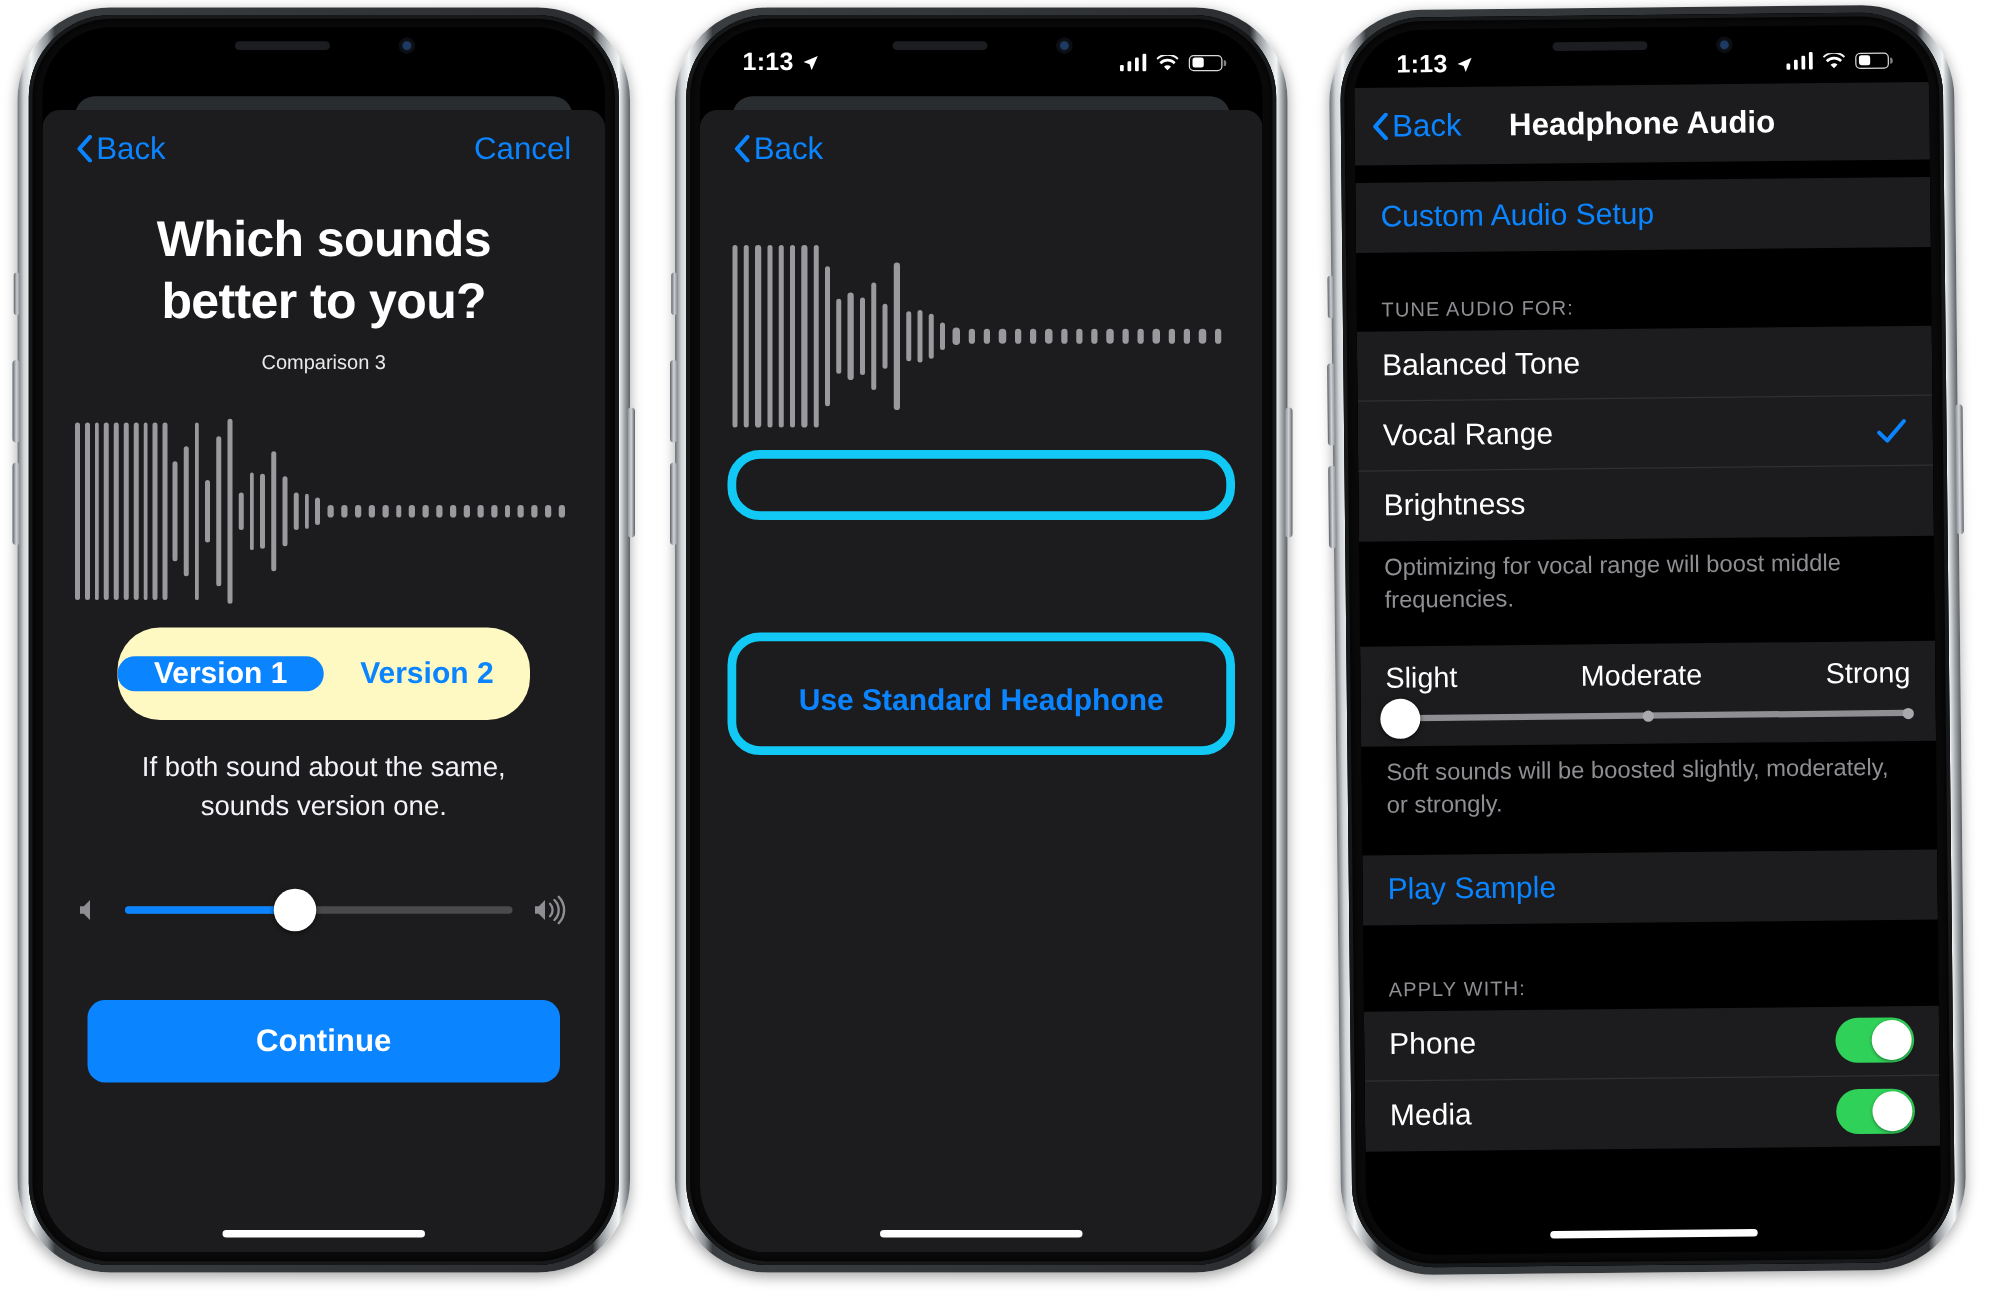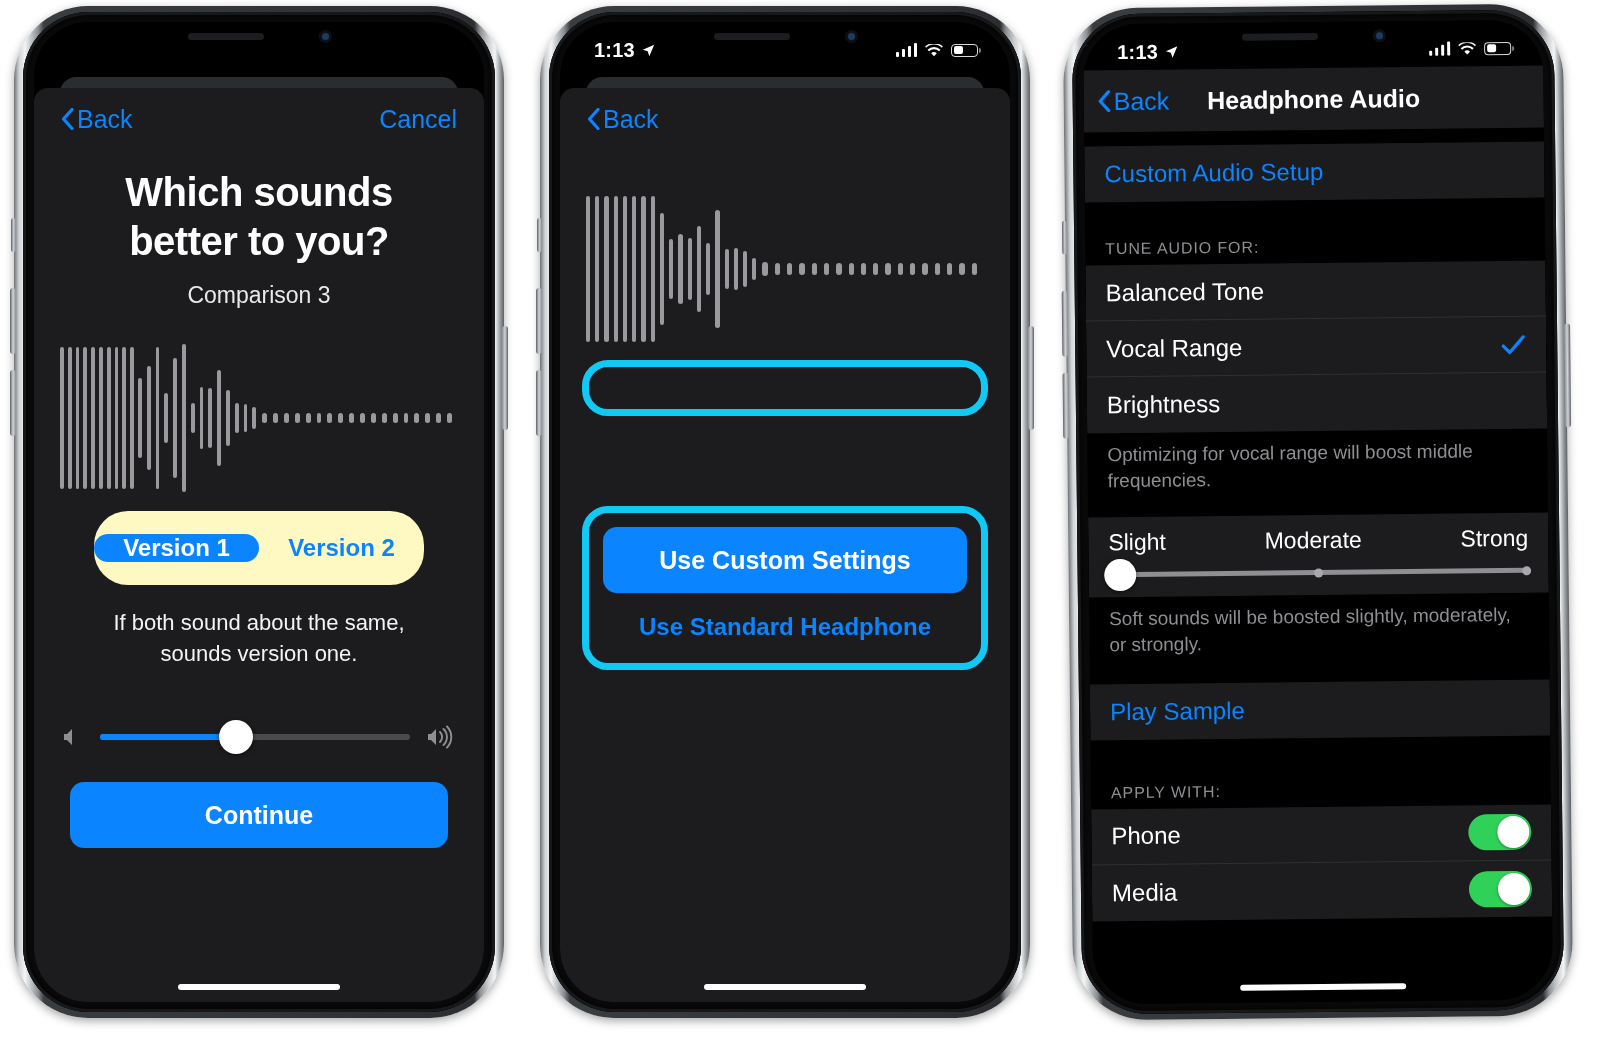--- a/index.html
+++ b/index.html
@@ -98,21 +98,21 @@
     height:62px; padding: 0 5px;
   }
   .navlink{ color:#0a84ff; font-size:25px; display:flex; align-items:center; gap:3px; }
   .chev { width:13px; height:22px; display:block; }
 
   .big-title{
     color:#fff; font-weight:bold; text-align:center;
     font-size:40px; line-height:1.22; letter-spacing:-.5px;
     padding: 18px 10px 0;
   }
-  .sub-title{ color:#e9e9ea; text-align:center; font-size:23px; margin-top:16px; }
+  .sub-title{ color:#e9e9ea; text-align:center; font-size:16px; margin-top:16px; }
 
   
   .wave{ display:flex; align-items:center; justify-content:flex-start; gap:0px;
          height:170px; padding:0 4px; }
   .wave span{ display:block; background:#9a9a9e; border-radius:6px; }
 
   
   .seg{
     display:flex; border-radius:34px; background:#fef9c3; overflow:hidden;
     height:74px; width:100%;align-items:center;
@@ -273,21 +273,21 @@
           <div class="track">
             <div class="fill"></div>
             <div class="knob"></div>
           </div>
           <svg class="spk" width="30" height="24" viewBox="0 0 30 24">
             <path d="M10 4 5 9H2v6h3l5 5z" fill="#8e8e93"></path>
             <path d="M14 7a7 7 0 0 1 0 10M17.5 4a11 11 0 0 1 0 16M21 1.5a15 15 0 0 1 0 21" fill="none" stroke="#8e8e93" stroke-width="1.9" stroke-linecap="round"></path>
             </svg>
         </div>
 
-        <div style="padding:0 14px; margin-top:33px;">
+        <div style="padding:0 14px; margin-top:60px;">
           <div class="primary">Continue</div>
         </div>
       </div>
       <div class="homebar"></div>
     </div>
   </div>
 
   <div class="phone" id="p2" style="left:540px; top:6px; width:490px; height:1012px;">
     <div class="frame-outer"></div>
     <div class="btn-sil" style="top:212px;height:34px;"></div>
@@ -375,21 +375,20 @@
             <span style="height: 12px; width: 10px; margin-right: 7px;"></span>
             <span style="height: 12px; width: 10px; margin-right: 7px;"></span>
             <span style="height: 12px; width: 10px; margin-right: 7px;"></span>
             <span style="height: 12px; width: 10px; margin-right: 7px;"></span>
           </div>
 
         <div class="callout" style="margin-top:6px; padding:18px 20px 24px;">
         </div>
 
         <div class="callout" style="margin-top:90px; padding:14px 14px 10px;">
-          <div class="primary">Use Custom Settings</div>
           <div class="linkbtn" style="margin-top:8px;">Use Standard Headphone</div>
         </div>
       </div>
       <div class="homebar"></div>
     </div>
   </div>
 
   <div class="phone" id="p3" style="left:1068px; top:6px; width:500px; height:1012px; transform: rotate(-0.6deg);">
     <div class="frame-outer"></div>
     <div class="btn-sil" style="top:212px;height:34px;"></div>

